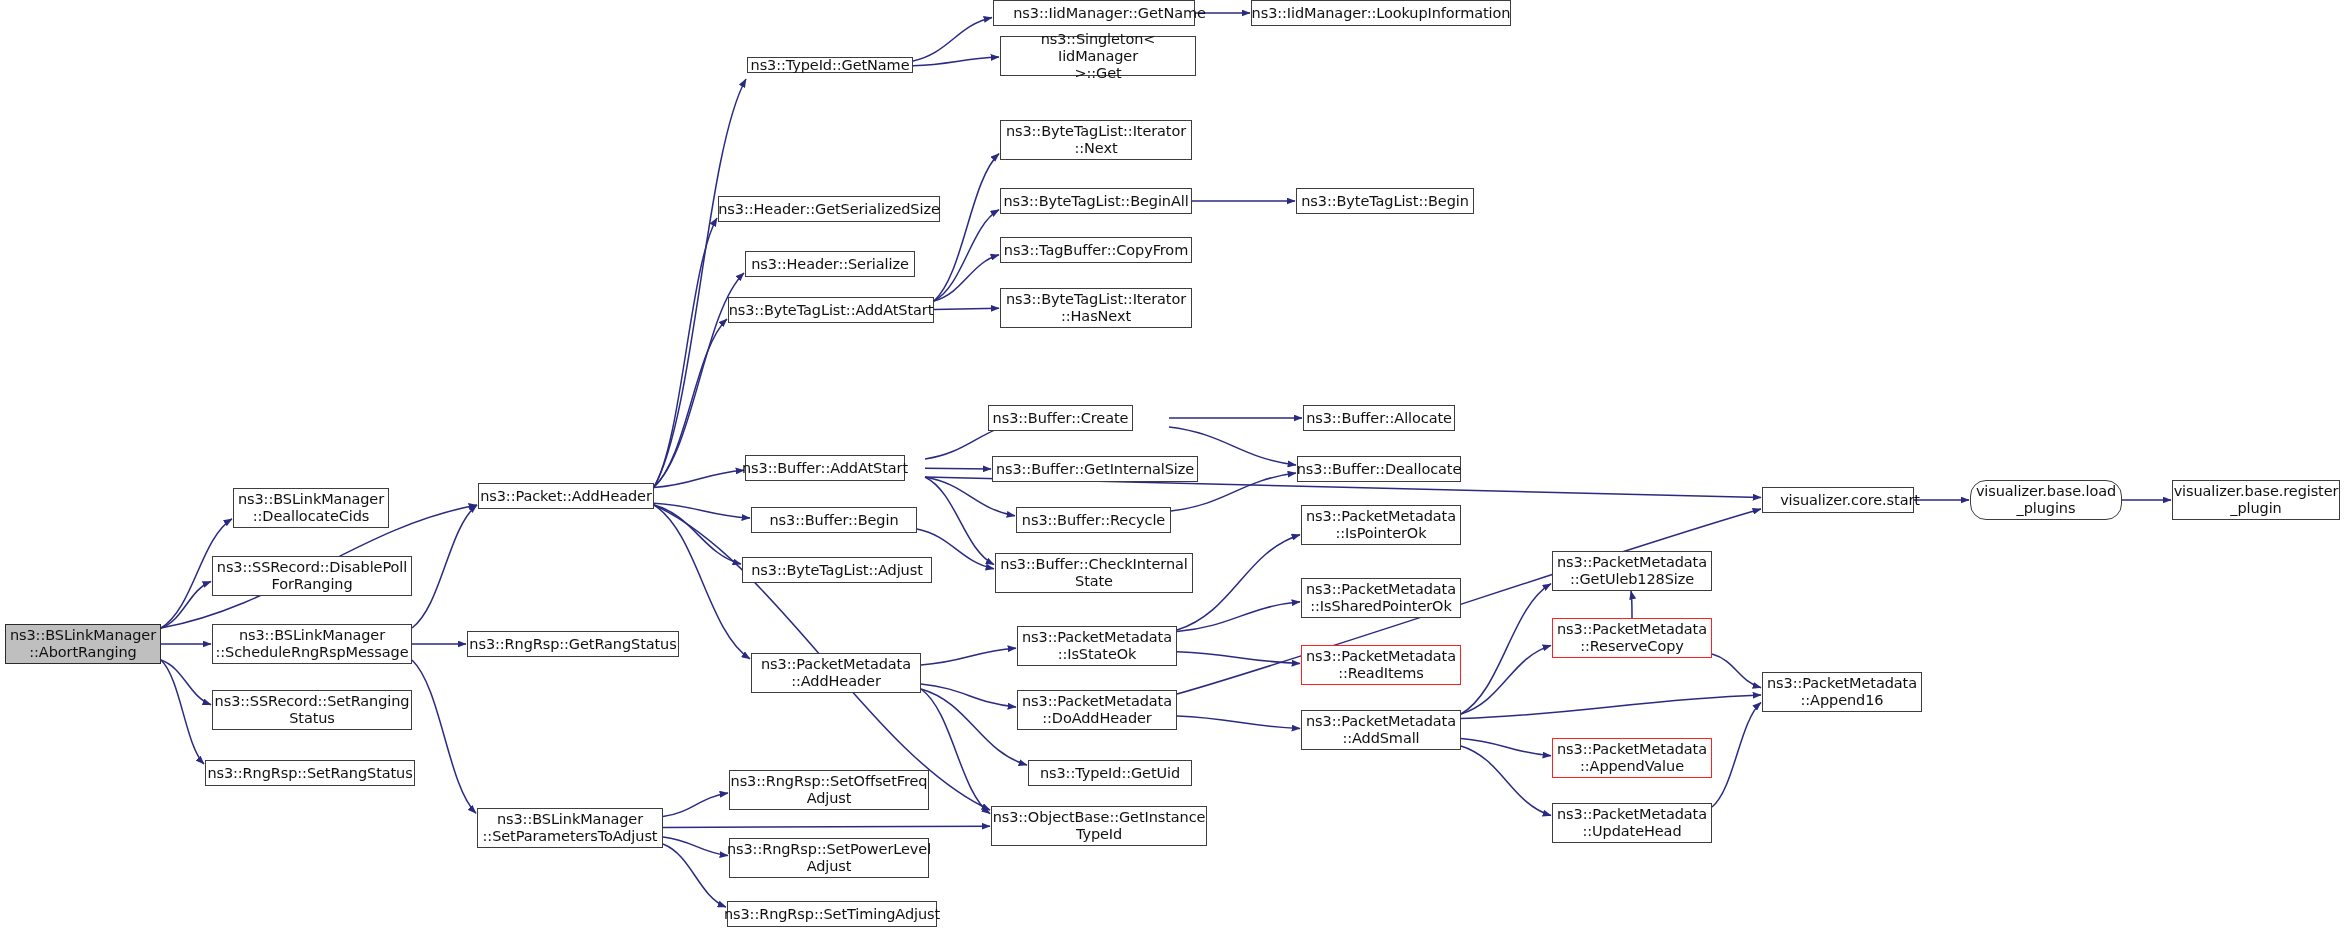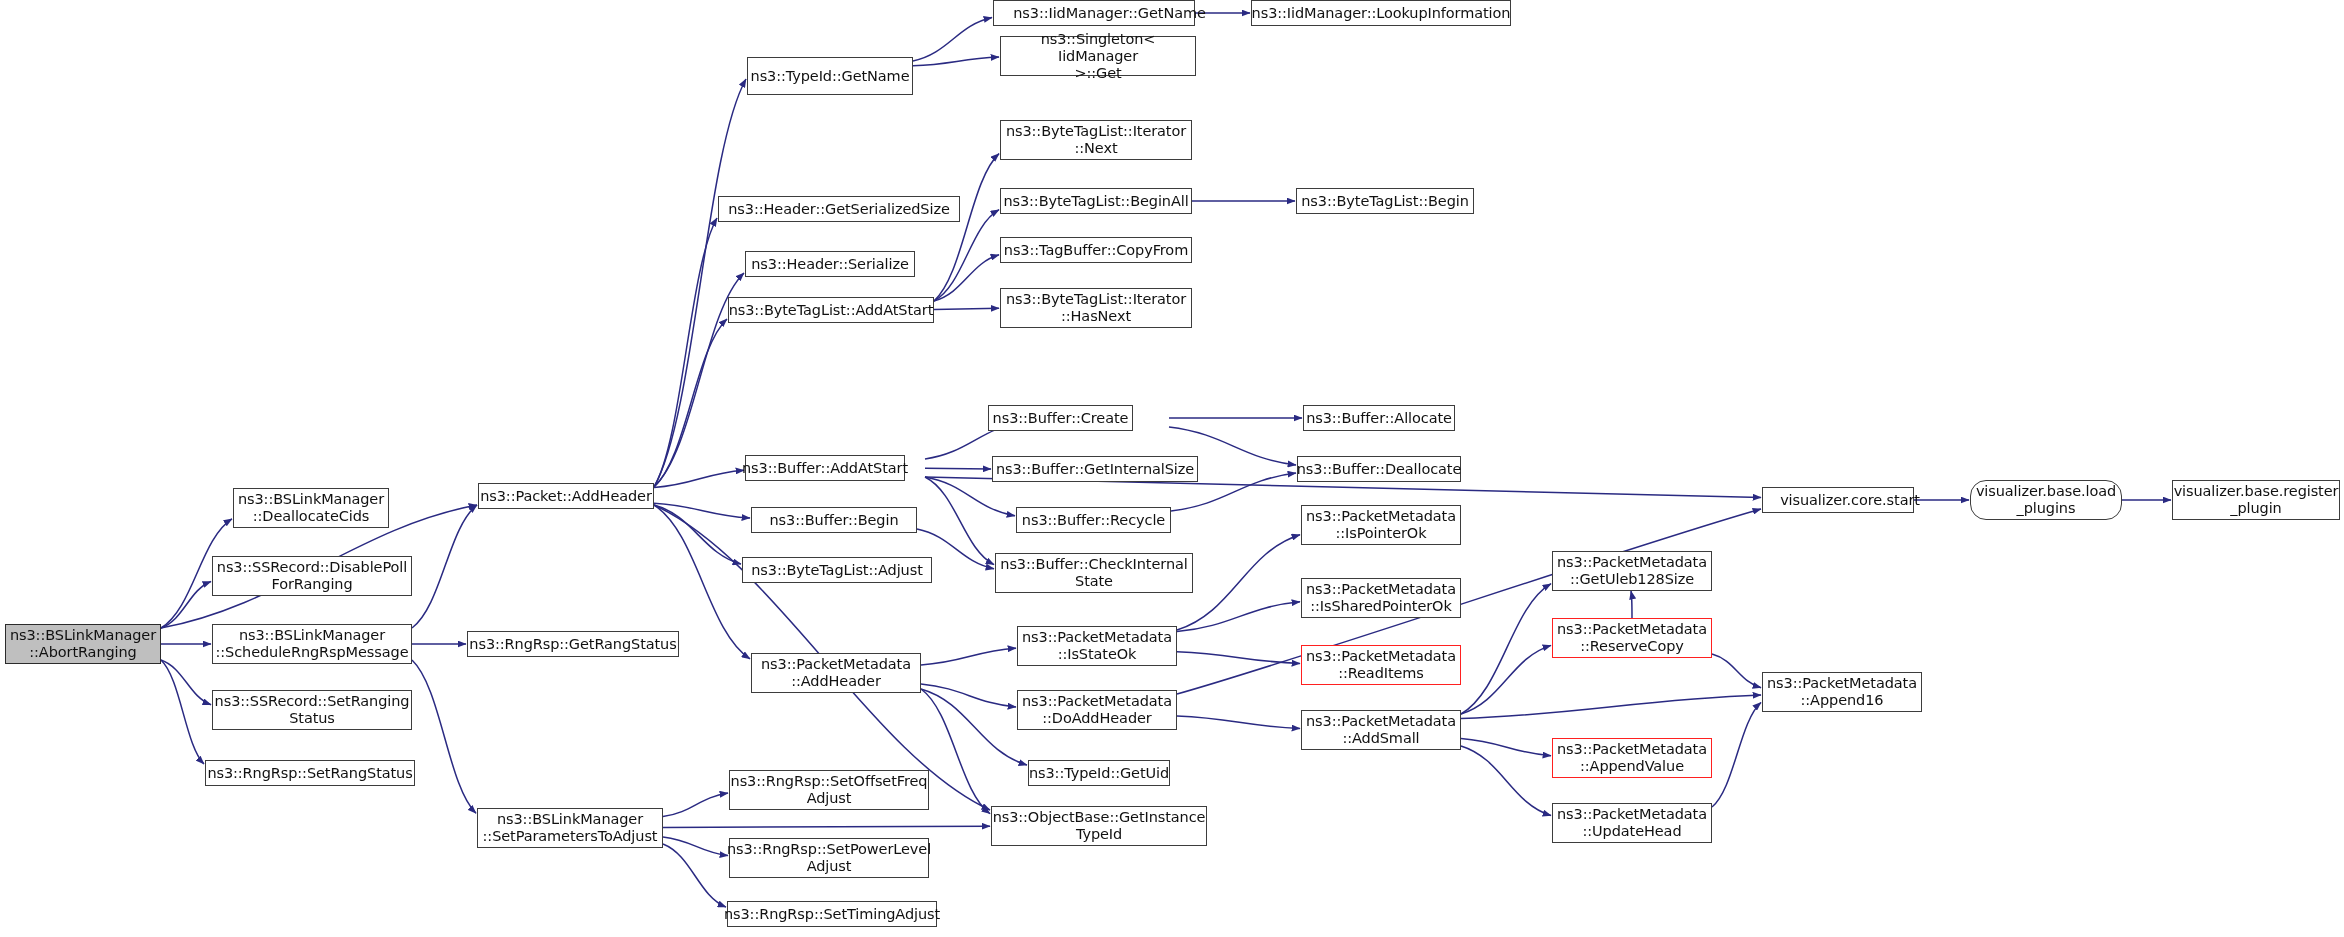--- a/index.html
+++ b/index.html
@@ -111,26 +111,26 @@
       <div class="node" style="left: 205px; top: 760px; width: 210px; height: 26px;"><span>ns3::RngRsp::SetRangStatus</span></div>
       <div class="node" style="left: 467px; top: 631px; width: 212px; height: 26px;"><span>ns3::RngRsp::GetRangStatus</span></div>
       <div class="node" style="left: 477px; top: 808px; width: 186px; height: 40px;"><span>ns3::BSLinkManager
 ::SetParametersToAdjust</span></div>
       <div class="node" style="left: 729px; top: 770px; width: 200px; height: 40px;"><span>ns3::RngRsp::SetOffsetFreq
 Adjust</span></div>
       <div class="node" style="left: 729px; top: 838px; width: 200px; height: 40px;"><span>ns3::RngRsp::SetPowerLevel
 Adjust</span></div>
       <div class="node" style="left: 727px; top: 901px; width: 210px; height: 26px;"><span>ns3::RngRsp::SetTimingAdjust</span></div>
       <div class="node" style="left: 478px; top: 483px; width: 176px; height: 26px;"><span>ns3::Packet::AddHeader</span></div>
-      <div class="node" style="left: 747px; top: 57px; width: 166px; height: 38px;"><span>ns3::TypeId::GetName</span></div>
+      <div class="node" style="left: 747px; top: 57px; width: 166px; height: 16px;"><span>ns3::TypeId::GetName</span></div>
       <div class="node" style="left: 993px; top: 0px; width: 202px; height: 26px; padding-left: 31px;"><span>ns3::IidManager::GetName</span></div>
       <div class="node" style="left: 1251px; top: 0px; width: 260px; height: 26px;"><span>ns3::IidManager::LookupInformation</span></div>
       <div class="node" style="left: 1000px; top: 36px; width: 196px; height: 40px;"><span>ns3::Singleton&lt; IidManager
 &gt;::Get</span></div>
-      <div class="node" style="left: 718px; top: 196px; width: 242px; height: 26px;"><span>ns3::Header::GetSerializedSize</span></div>
+      <div class="node" style="left: 718px; top: 196px; width: 222px; height: 26px;"><span>ns3::Header::GetSerializedSize</span></div>
       <div class="node" style="left: 745px; top: 251px; width: 170px; height: 26px;"><span>ns3::Header::Serialize</span></div>
       <div class="node" style="left: 728px; top: 297px; width: 206px; height: 26px;"><span>ns3::ByteTagList::AddAtStart</span></div>
       <div class="node" style="left: 1000px; top: 120px; width: 192px; height: 40px;"><span>ns3::ByteTagList::Iterator
 ::Next</span></div>
       <div class="node" style="left: 1000px; top: 188px; width: 192px; height: 26px;"><span>ns3::ByteTagList::BeginAll</span></div>
       <div class="node" style="left: 1296px; top: 188px; width: 178px; height: 26px;"><span>ns3::ByteTagList::Begin</span></div>
       <div class="node" style="left: 1000px; top: 237px; width: 192px; height: 26px;"><span>ns3::TagBuffer::CopyFrom</span></div>
       <div class="node" style="left: 1000px; top: 288px; width: 192px; height: 40px;"><span>ns3::ByteTagList::Iterator
 ::HasNext</span></div>
       <div class="node" style="left: 745px; top: 455px; width: 160px; height: 26px;"><span>ns3::Buffer::AddAtStart</span></div>
@@ -148,21 +148,21 @@
       <div class="node" style="left: 1301px; top: 578px; width: 160px; height: 40px;"><span>ns3::PacketMetadata
 ::IsSharedPointerOk</span></div>
       <div class="node flagged" style="left: 1301px; top: 645px; width: 160px; height: 40px;"><span>ns3::PacketMetadata
 ::ReadItems</span></div>
       <div class="node" style="left: 1017px; top: 626px; width: 160px; height: 40px;"><span>ns3::PacketMetadata
 ::IsStateOk</span></div>
       <div class="node" style="left: 751px; top: 653px; width: 170px; height: 40px;"><span>ns3::PacketMetadata
 ::AddHeader</span></div>
       <div class="node" style="left: 1017px; top: 690px; width: 160px; height: 40px;"><span>ns3::PacketMetadata
 ::DoAddHeader</span></div>
-      <div class="node" style="left: 1028px; top: 760px; width: 142px; height: 26px;"><span>ns3::TypeId::GetUid</span></div>
+      <div class="node" style="left: 1028px; top: 760px; width: 164px; height: 26px;"><span>ns3::TypeId::GetUid</span></div>
       <div class="node" style="left: 1301px; top: 710px; width: 160px; height: 40px;"><span>ns3::PacketMetadata
 ::AddSmall</span></div>
       <div class="node" style="left: 991px; top: 806px; width: 216px; height: 40px;"><span>ns3::ObjectBase::GetInstance
 TypeId</span></div>
       <div class="node" style="left: 1552px; top: 551px; width: 160px; height: 40px;"><span>ns3::PacketMetadata
 ::GetUleb128Size</span></div>
       <div class="node flagged" style="left: 1552px; top: 618px; width: 160px; height: 40px;"><span>ns3::PacketMetadata
 ::ReserveCopy</span></div>
       <div class="node flagged" style="left: 1552px; top: 738px; width: 160px; height: 40px;"><span>ns3::PacketMetadata
 ::AppendValue</span></div>

